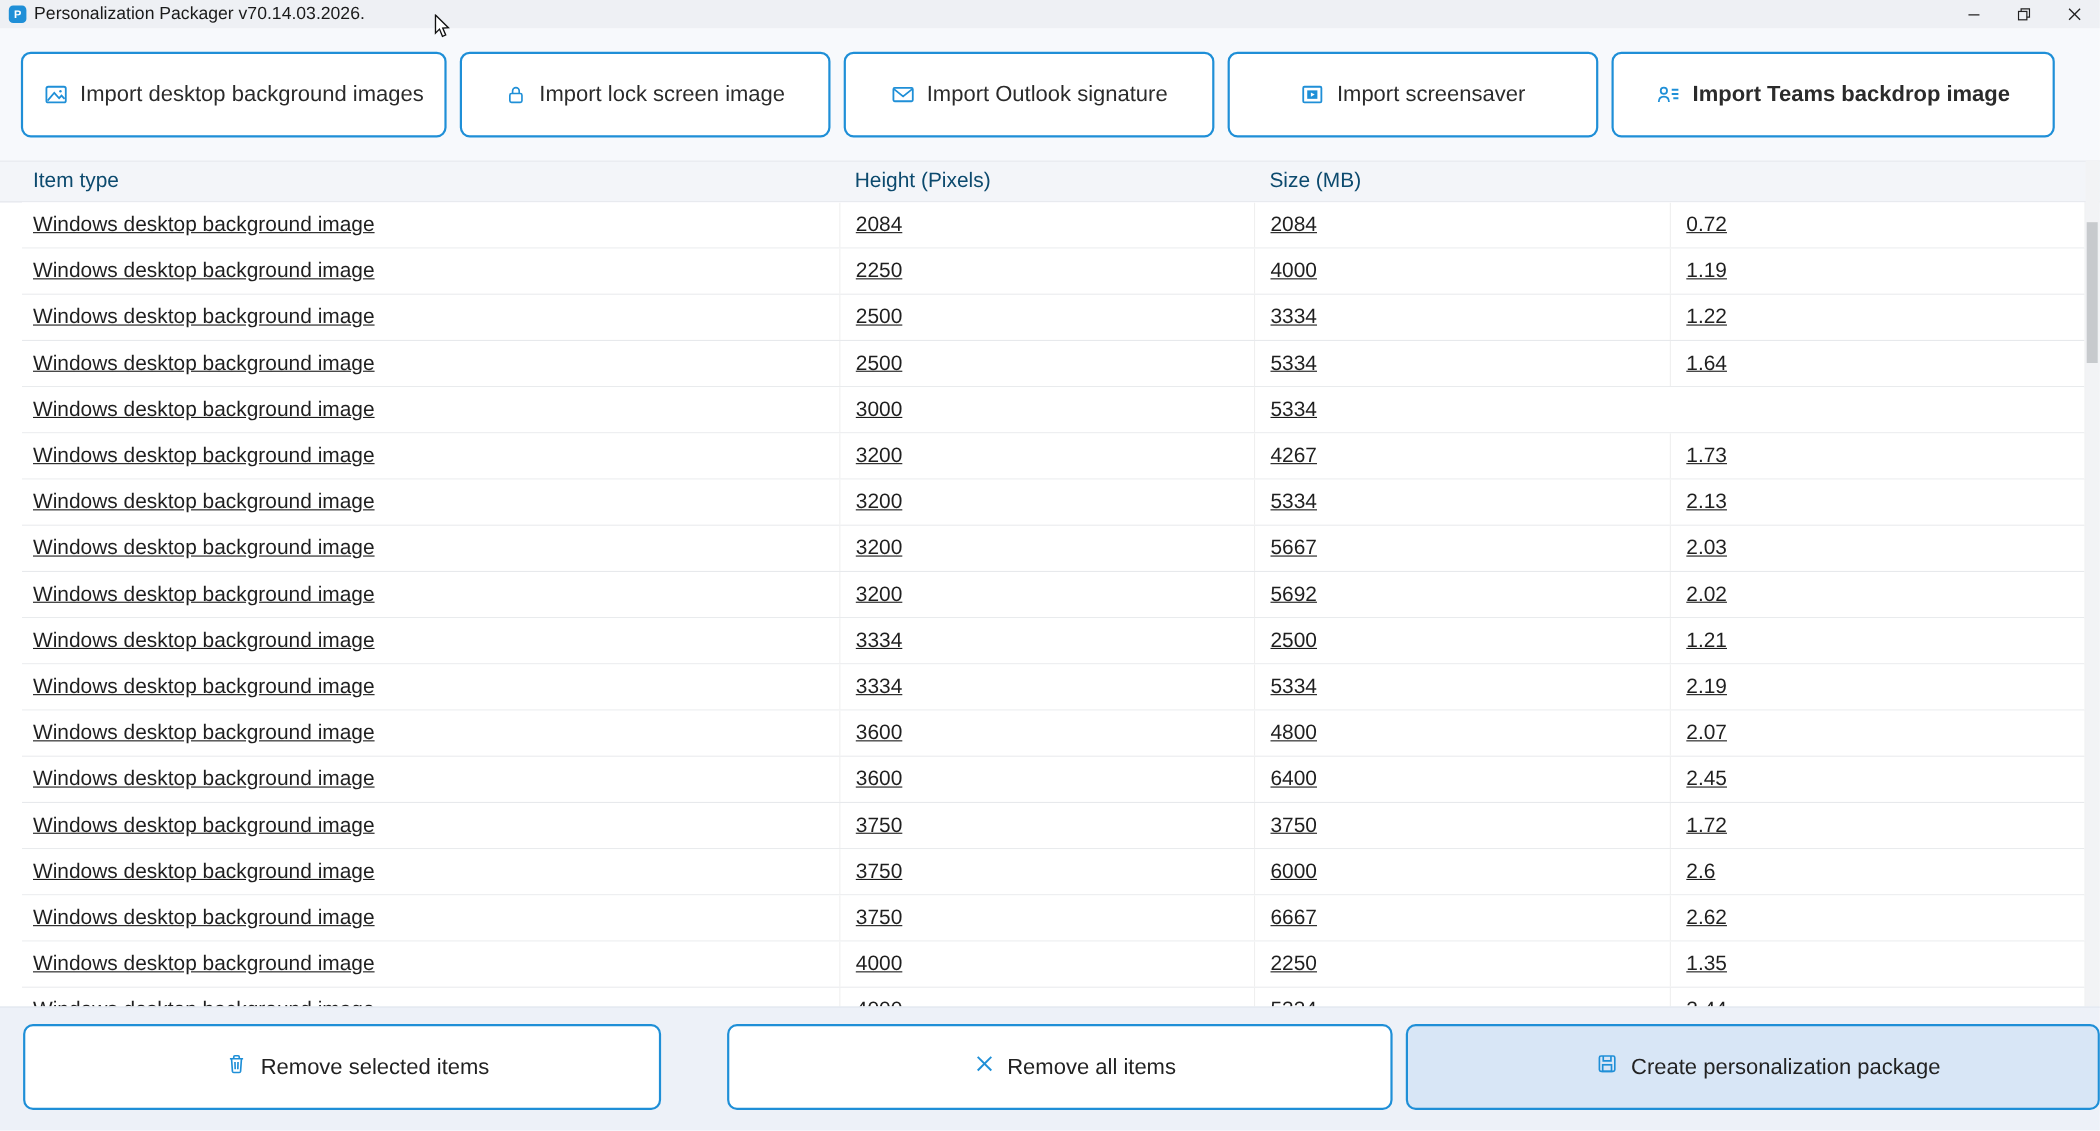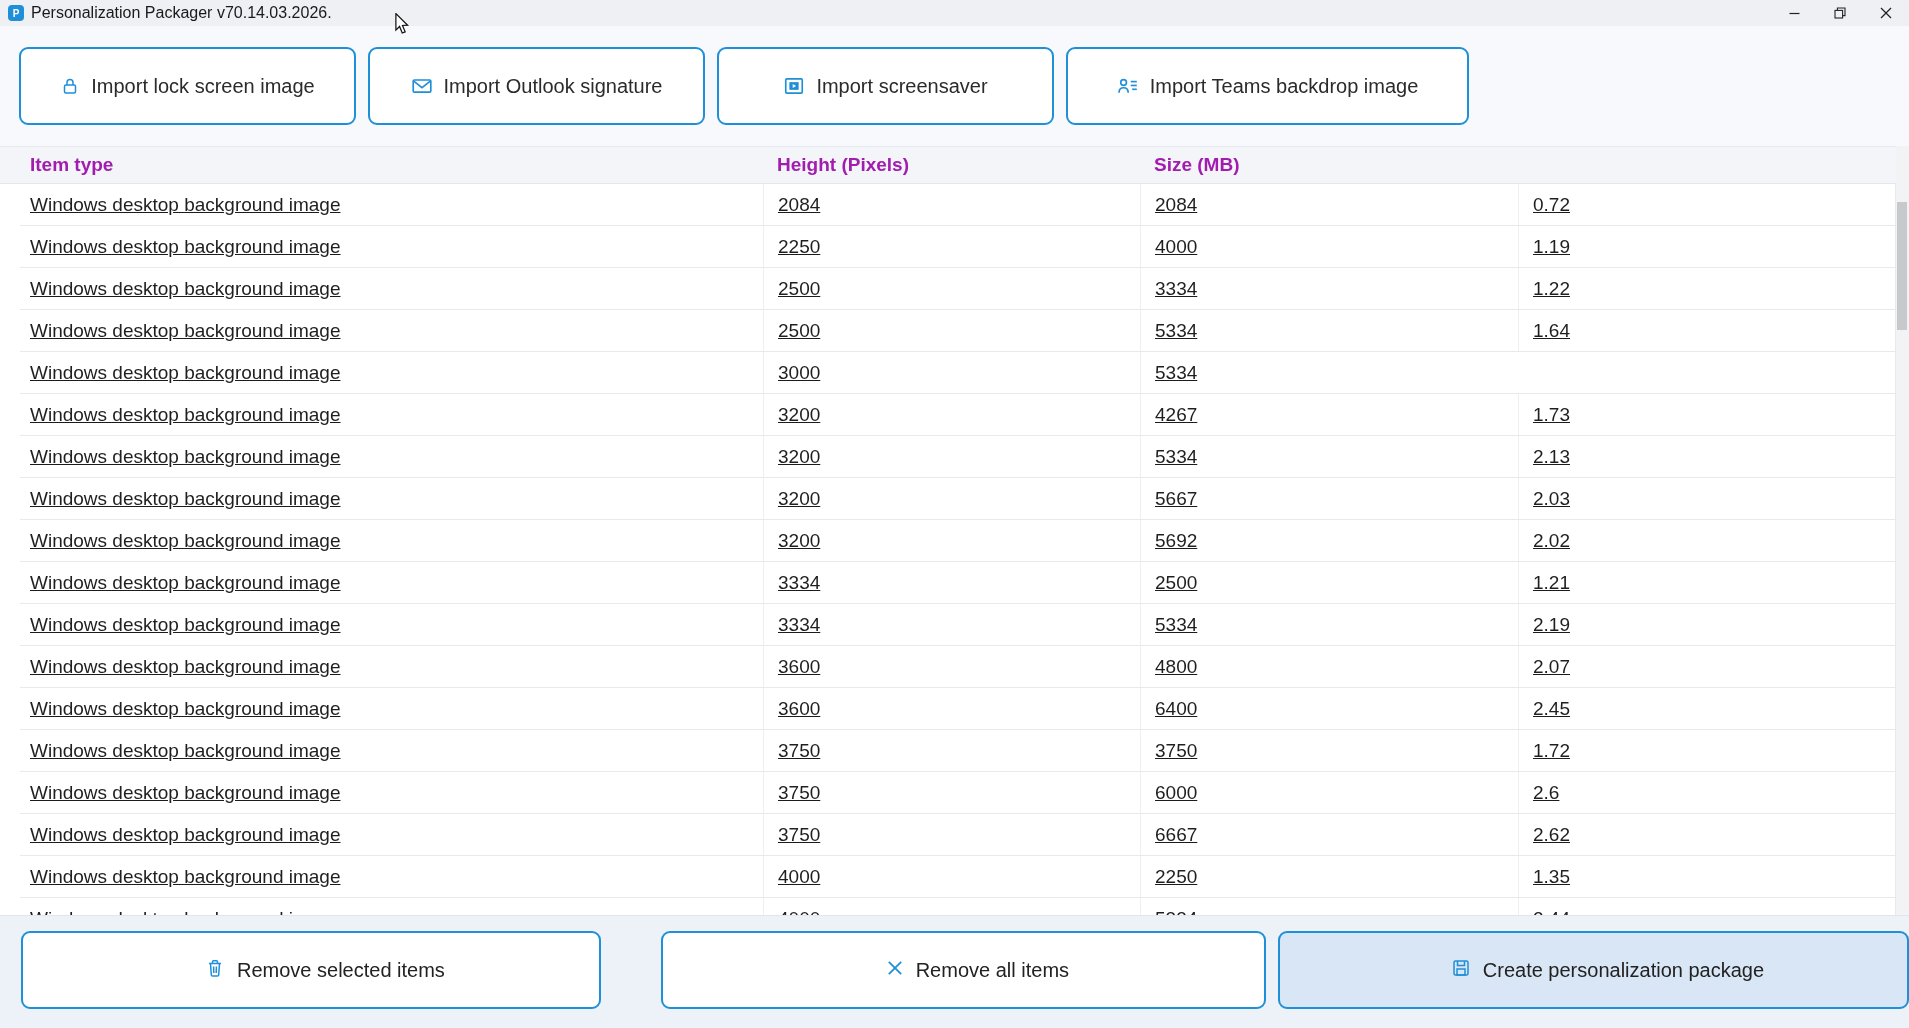--- a/index.html
+++ b/index.html
@@ -31,28 +31,28 @@
   .toolbar {
     position:absolute; left:0; top:26px; width:1909px; height:120px;
     background:#f7f9fc; display:flex; align-items:center; padding-left:19px; gap:12px;
   }
   .tool-btn {
     height:78px; background:#ffffff; border:2px solid #1f8fd7; border-radius:9px;
     display:flex; align-items:center; justify-content:center; gap:11px;
     font-family:inherit; font-size:20px; color:#2b2b2b; cursor:pointer;
   }
   .tool-btn .icn { display:flex; align-items:center; }
-  .w1 { width:387px; } .w2 { width:337px; } .w5 { width:403px; }
+  .w1 { width:387px; } .w2 { width:337px; } .w5 { width:403px;font-weight:bold; }
 
   
   .thead {
     position:absolute; left:0; top:146px; width:1909px; height:38px;
     background:#f3f5f9; border-top:1px solid #e6e9ee; border-bottom:1px solid #e3e6eb;
     display:grid; grid-template-columns:763px 377px 378px 378px 1fr;
-    align-items:center; font-weight:bold; font-size:19px; color:#a21caf;
+    align-items:center; font-weight:normal; font-size:19px; color:#0c4a6e;
   }
   .thead .hcell { padding-left:14px; }
   .thead .hcell:first-child { padding-left:30px; }
 
   .tbody {
     position:absolute; left:20px; top:184px; width:1876px; height:731px;
     overflow:hidden; background:#fff; border-right:1px solid #e7e9ec;text-decoration:underline;
   }
   .trow {
     height:42px; display:grid; grid-template-columns:743px 377px 378px 378px;
@@ -108,20 +108,30 @@
       <svg width="12" height="12" viewBox="0 0 12 12">
         <line x1="1" y1="1" x2="11" y2="11" stroke="#222" stroke-width="1.2"></line>
         <line x1="11" y1="1" x2="1" y2="11" stroke="#222" stroke-width="1.2"></line>
       </svg>
     </button>
   </div>
 </div>
 
 <div class="toolbar">
 
+  <button class="tool-btn w1">
+    <span class="icn">
+      <svg width="22" height="22" viewBox="0 0 20 20" fill="none" stroke="#1f8fd7" stroke-width="1.5">
+        <rect x="2" y="3.5" width="16" height="13" rx="1.5"></rect>
+        <path d="M3 15 L8.5 8.5 L12.5 13 L14.5 10.8 L17 13.6"></path>
+        <circle cx="13.6" cy="7.2" r="1" fill="#1f8fd7" stroke="none"></circle>
+      </svg>
+    </span>
+    <span>Import desktop background images</span>
+  </button>
 
   <button class="tool-btn w2">
     <span class="icn">
       <svg width="20" height="22" viewBox="0 0 20 20" fill="none" stroke="#1f8fd7" stroke-width="1.5">
         <rect x="4.5" y="9" width="11" height="8" rx="1.5"></rect>
         <path d="M7 9 V6.6 a3 3 0 0 1 6 0 V9"></path>
       </svg>
     </span>
     <span>Import lock screen image</span>
   </button>

